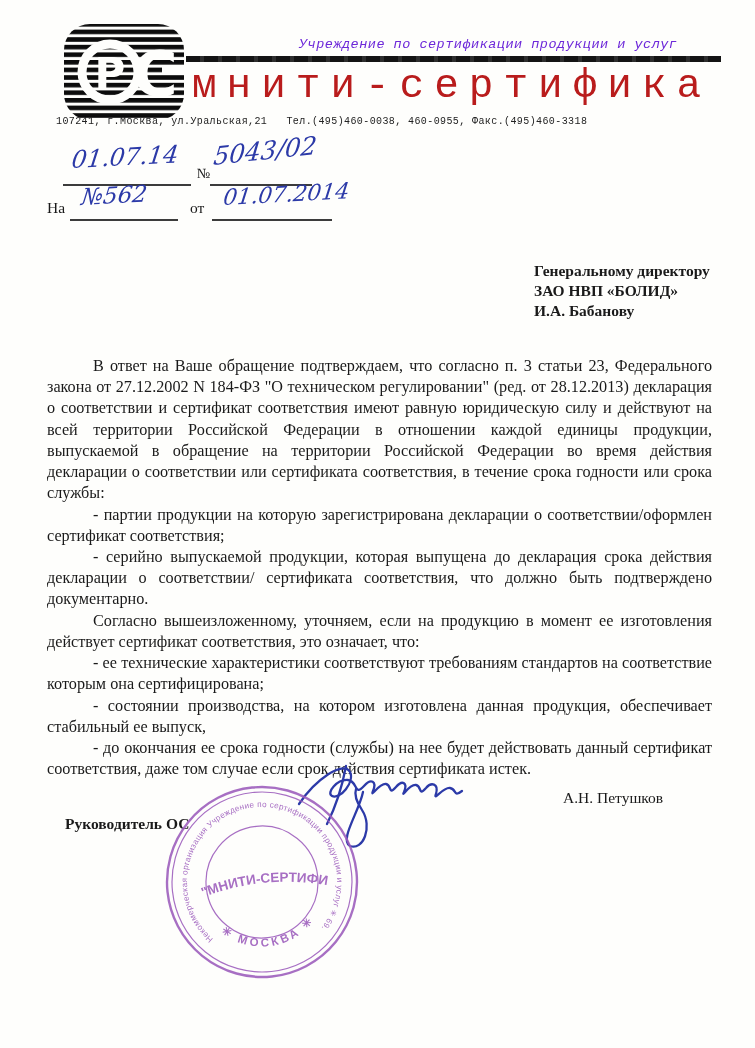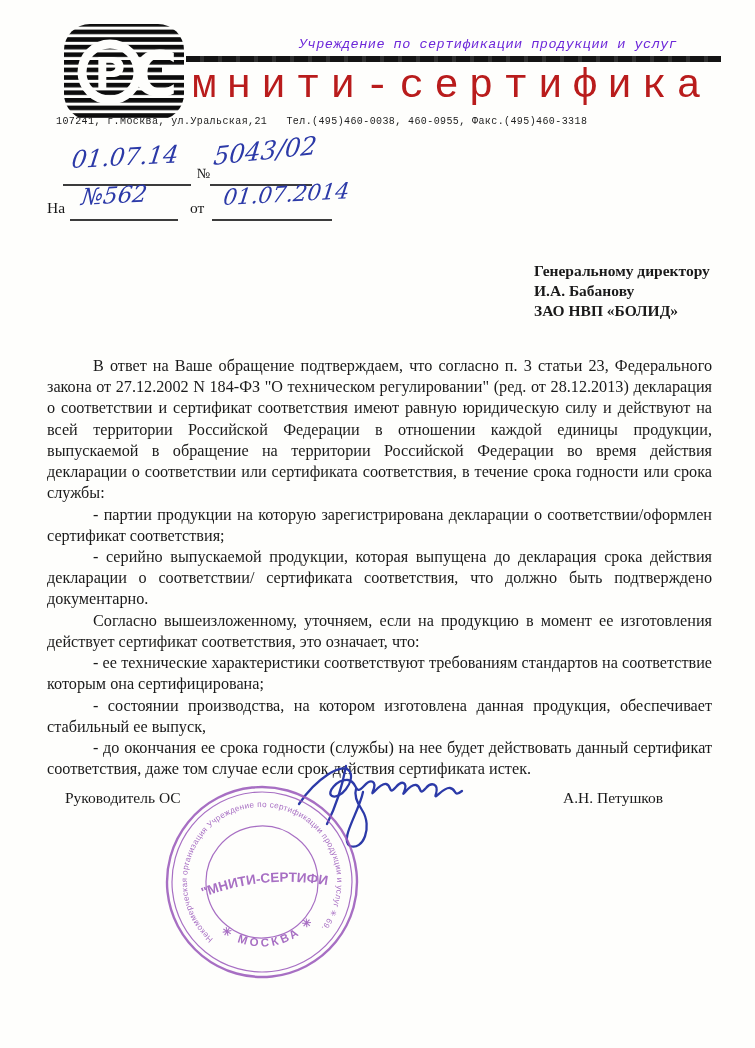--- a/index.html
+++ b/index.html
@@ -58,21 +58,21 @@
     white-space:nowrap;
     margin-top:20px;
   }
   
   .body-text{
     position:absolute;left:47px;top:356px;width:665px;
     font-size:16.2px;line-height:1.31;text-align:justify;
   }
   .body-text p{margin:0;text-indent:46px;}
   
-  .signer-title{position:absolute;left:65px;top:789px;font-weight:normal;font-size:15.5px;white-space:nowrap;}
+  .signer-title{position:absolute;left:65px;top:815px;font-weight:bold;font-size:15.5px;white-space:nowrap;}
   .signer-name{position:absolute;left:563px;top:789px;font-weight:normal;font-size:15.5px;white-space:nowrap;}
   .signature-svg{position:absolute;left:293px;top:750px;}
   .stamp-svg{position:absolute;left:162px;top:782px;opacity:.88;}
   
   .footer{
     position:absolute;left:47px;top:979px;
     font-size:14.5px;line-height:1.45;white-space:nowrap;
   }
 </style>
 </head>
@@ -107,22 +107,22 @@
 
   <span class="ref-label" style="left:47px;top:199px;">На</span>
   <div class="u-line" style="left:70px;top:193px;width:108px;height:26px;"></div>
   <span class="hand" style="left:80px;top:184px;font-size:23px;">№562</span>
   <span class="ref-label" style="left:190px;top:199px;">от</span>
   <div class="u-line" style="left:212px;top:193px;width:120px;height:26px;"></div>
   <span class="hand" style="left:222px;top:185px;font-size:22px;">01.07.2014</span>
 
   <div class="addressee">
     <div>Генеральному директору</div>
+    <div>ЗАО НВП «БОЛИД»</div>
     <div>И.А. Бабанову</div>
-    <div>ЗАО НВП «БОЛИД»</div>
   </div>
 
   <div class="body-text">
     <p>В ответ на Ваше обращение подтверждаем, что согласно п. 3 статьи 23, Федерального закона от 27.12.2002 N 184-ФЗ "О техническом регулировании" (ред. от 28.12.2013) декларация о соответствии и сертификат соответствия имеют равную юридическую силу и действуют на всей территории Российской Федерации в отношении каждой единицы продукции, выпускаемой в обращение на территории Российской Федерации во время действия декларации о соответствии или сертификата соответствия, в течение срока годности или срока службы:</p>
     <p>- партии продукции на которую зарегистрирована декларации о соответствии/оформлен сертификат соответствия;</p>
     <p>- серийно выпускаемой продукции, которая выпущена до декларация срока действия декларации о соответствии/ сертификата соответствия, что должно быть подтверждено документарно.</p>
     <p>Согласно вышеизложенному, уточняем, если на продукцию в момент ее изготовления действует сертификат соответствия, это означает, что:</p>
     <p>- ее технические характеристики соответствуют требованиям стандартов на соответствие которым она сертифицирована;</p>
     <p>- состоянии производства, на котором изготовлена данная продукция, обеспечивает стабильный ее выпуск,</p>
     <p>- до окончания ее срока годности (службы) на нее будет действовать данный сертификат соответствия, даже  том случае если срок действия сертификата истек.</p>

